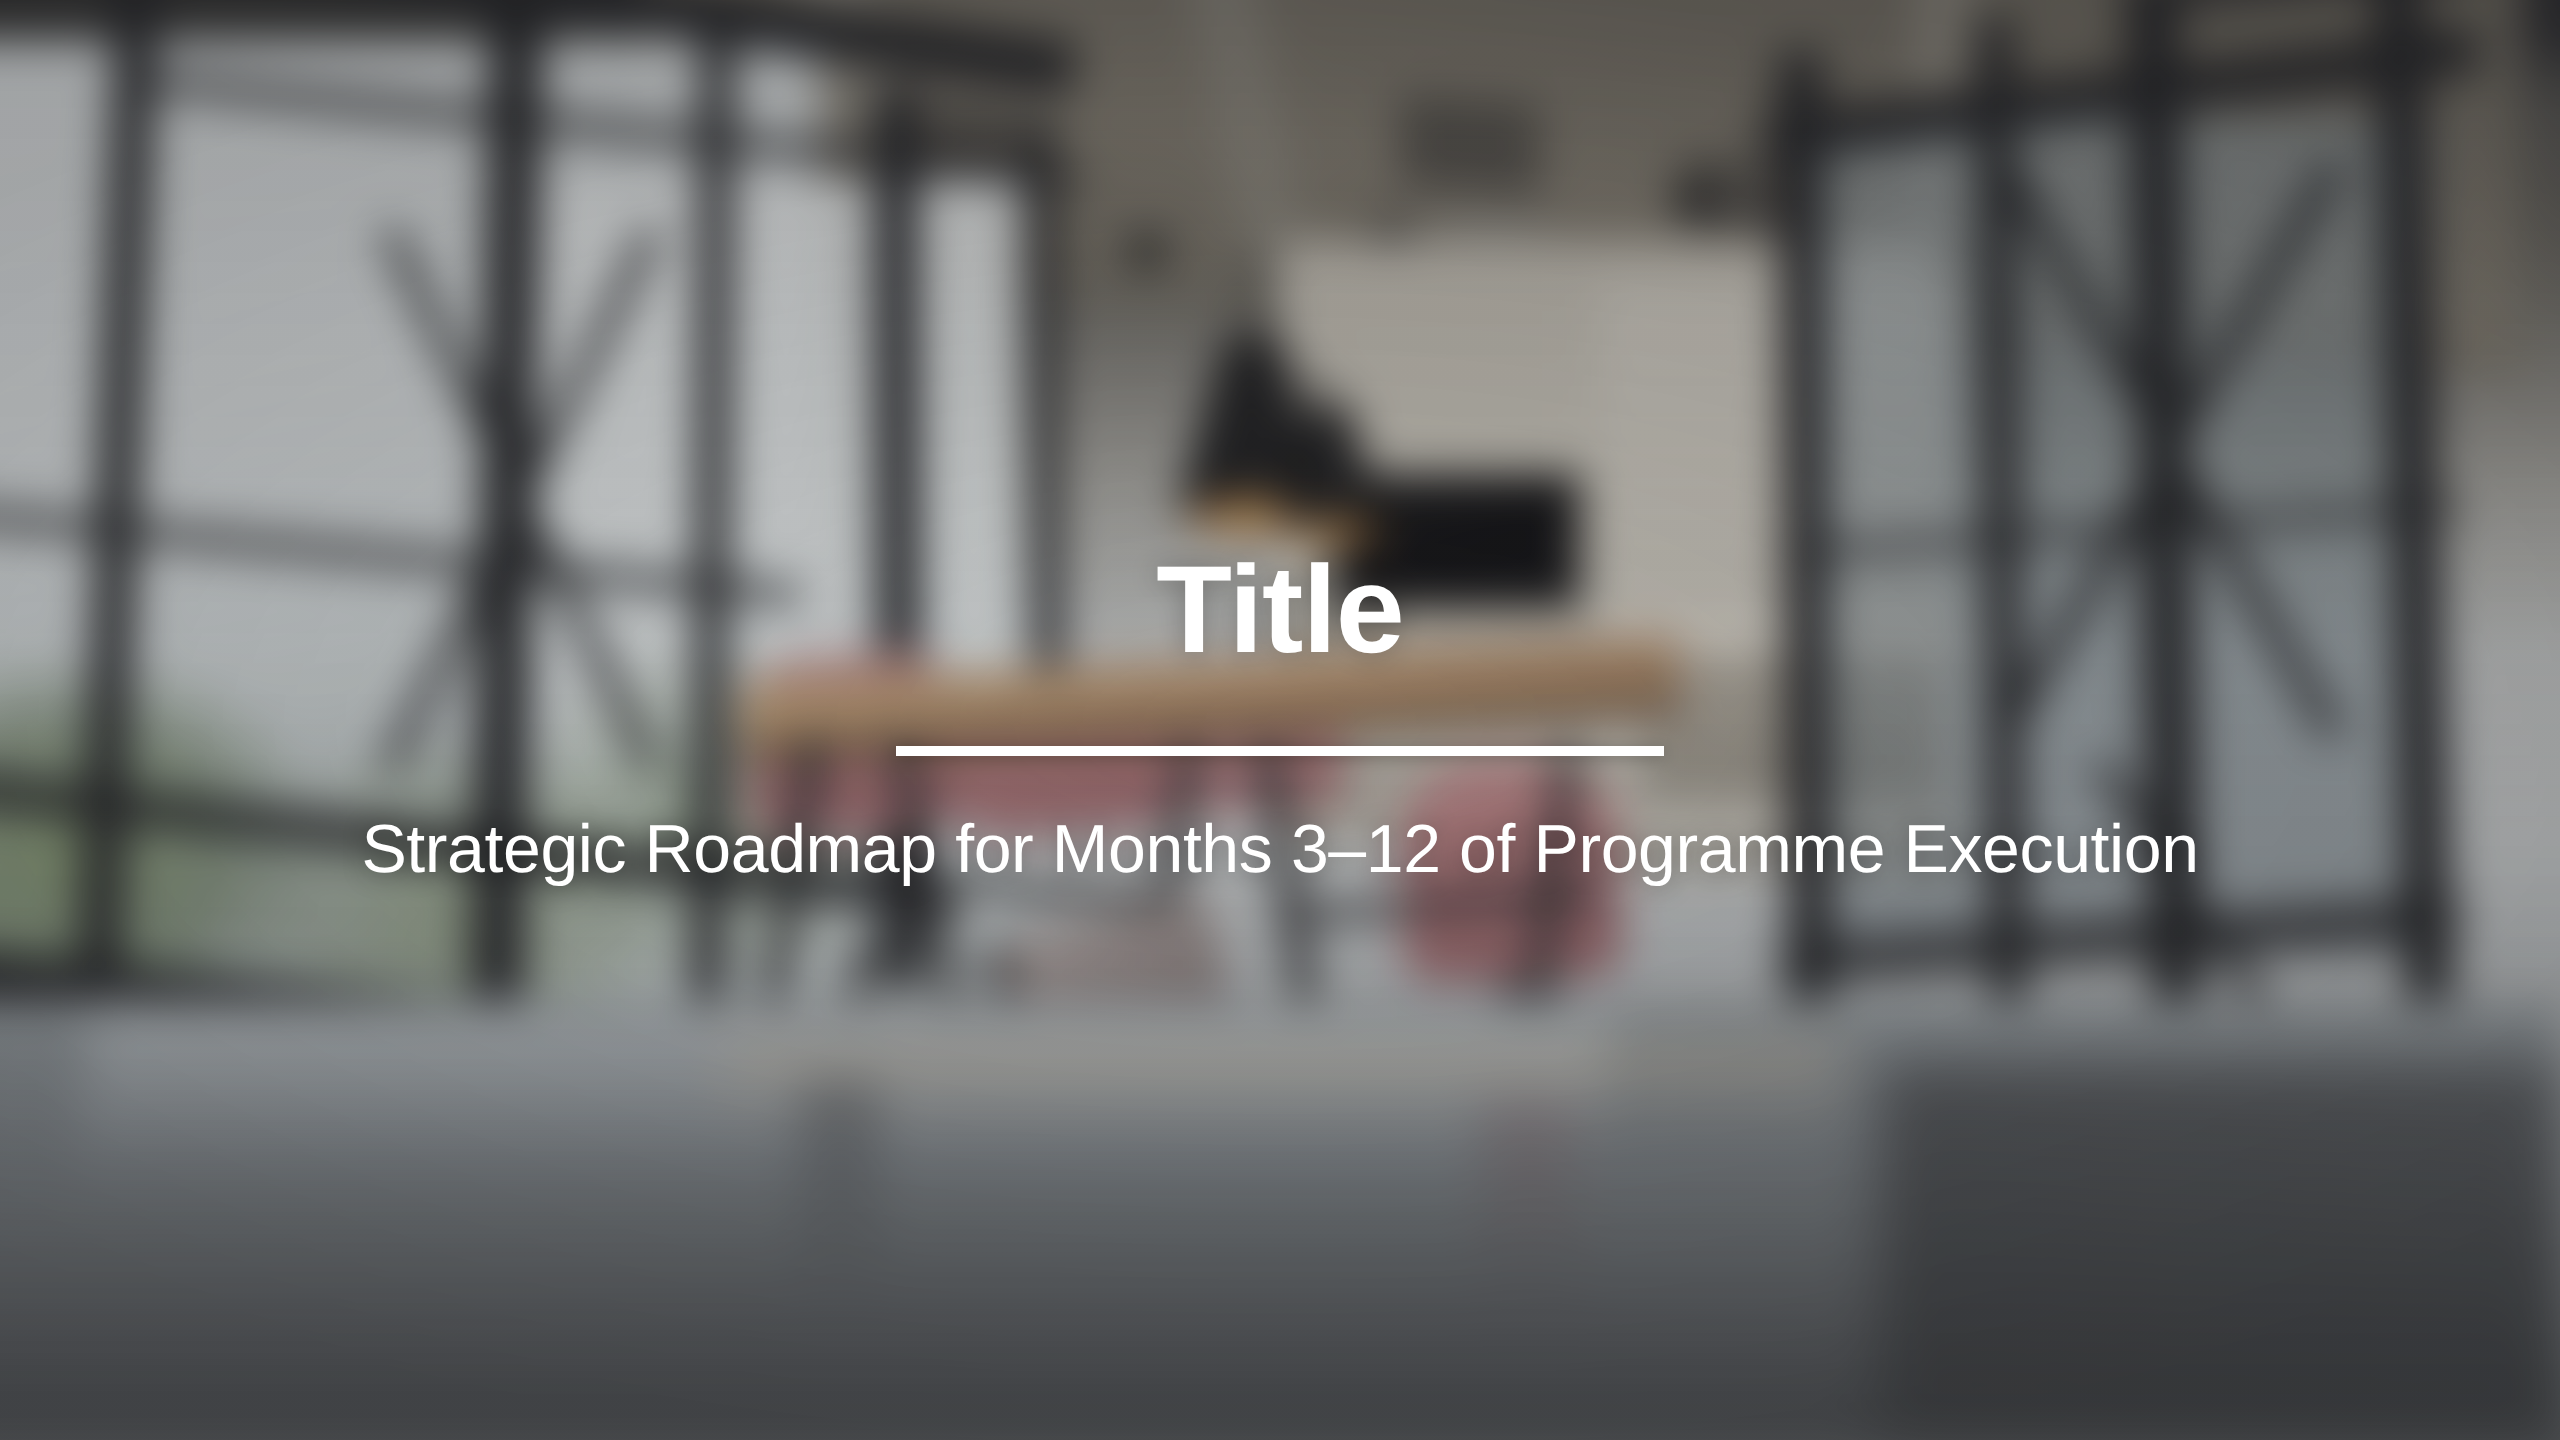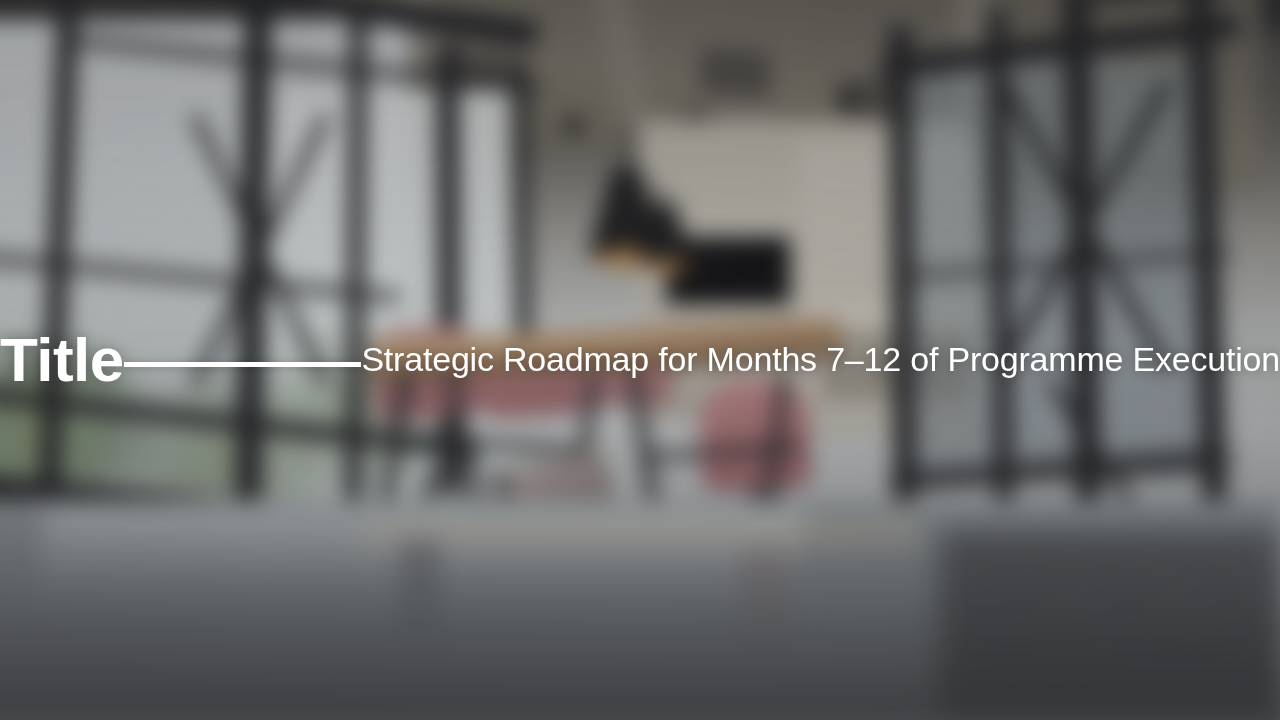--- a/index.html
+++ b/index.html
@@ -267,21 +267,21 @@
   .scrim {
     position:absolute; inset:0;
     background:
       radial-gradient(ellipse 70% 52% at 50% 50%, rgba(0,0,0,.10) 0%, rgba(0,0,0,.22) 100%),
       linear-gradient(180deg, rgba(20,20,22,.10) 0%, rgba(20,20,22,.02) 45%, rgba(20,20,22,.12) 100%);
   }
 
   
   .content {
     position:absolute; inset:0;
-    display:flex; flex-direction:row;
+    display:flex; flex-direction:column;
     align-items:center; justify-content:center;
     text-align:center;
   }
   .title {
     font-size:62px;
     font-weight:700;
     line-height:1;
     color:#ffffff;
     letter-spacing:-0.5px;
     text-shadow:0 1px 14px rgba(0,0,0,.30);
@@ -402,16 +402,16 @@
     <div class="layer floor-dark-r"></div>
   </div>
 
   <div class="scrim"></div>
 
   <div class="content">
     <h1 class="title">Title</h1>
 
     <div class="divider"></div>
 
-    <p class="subtitle">Strategic Roadmap for Months 7–12 of Programme Execution</p>
+    <p class="subtitle">Strategic Roadmap for Months 3–12 of Programme Execution</p>
   </div>
 
 </div>
 
 </body></html>

